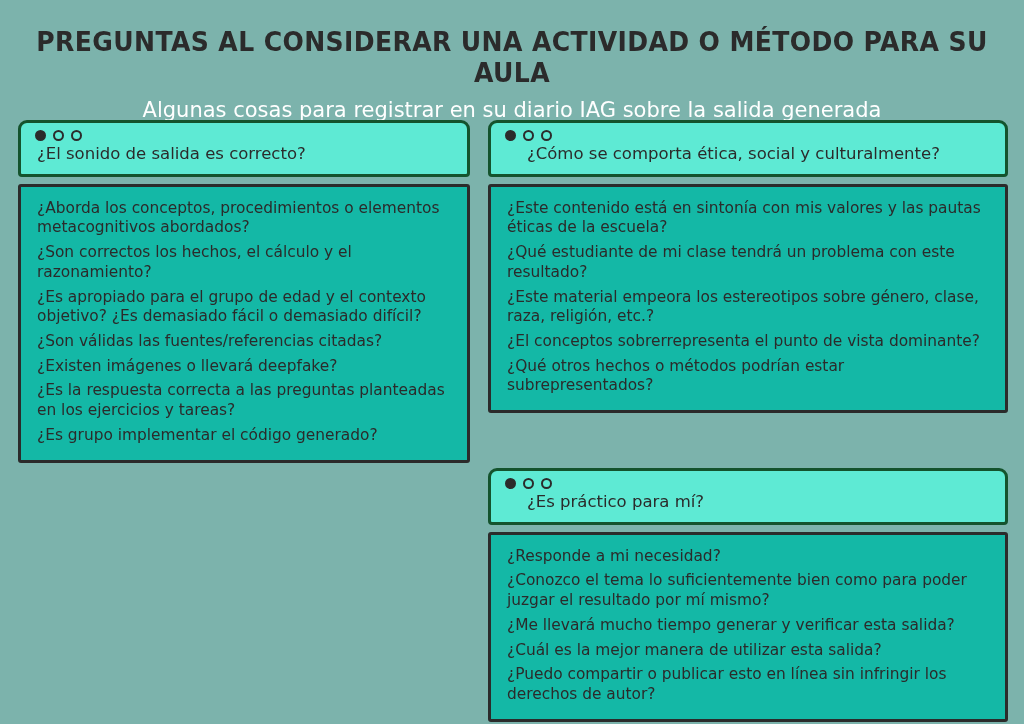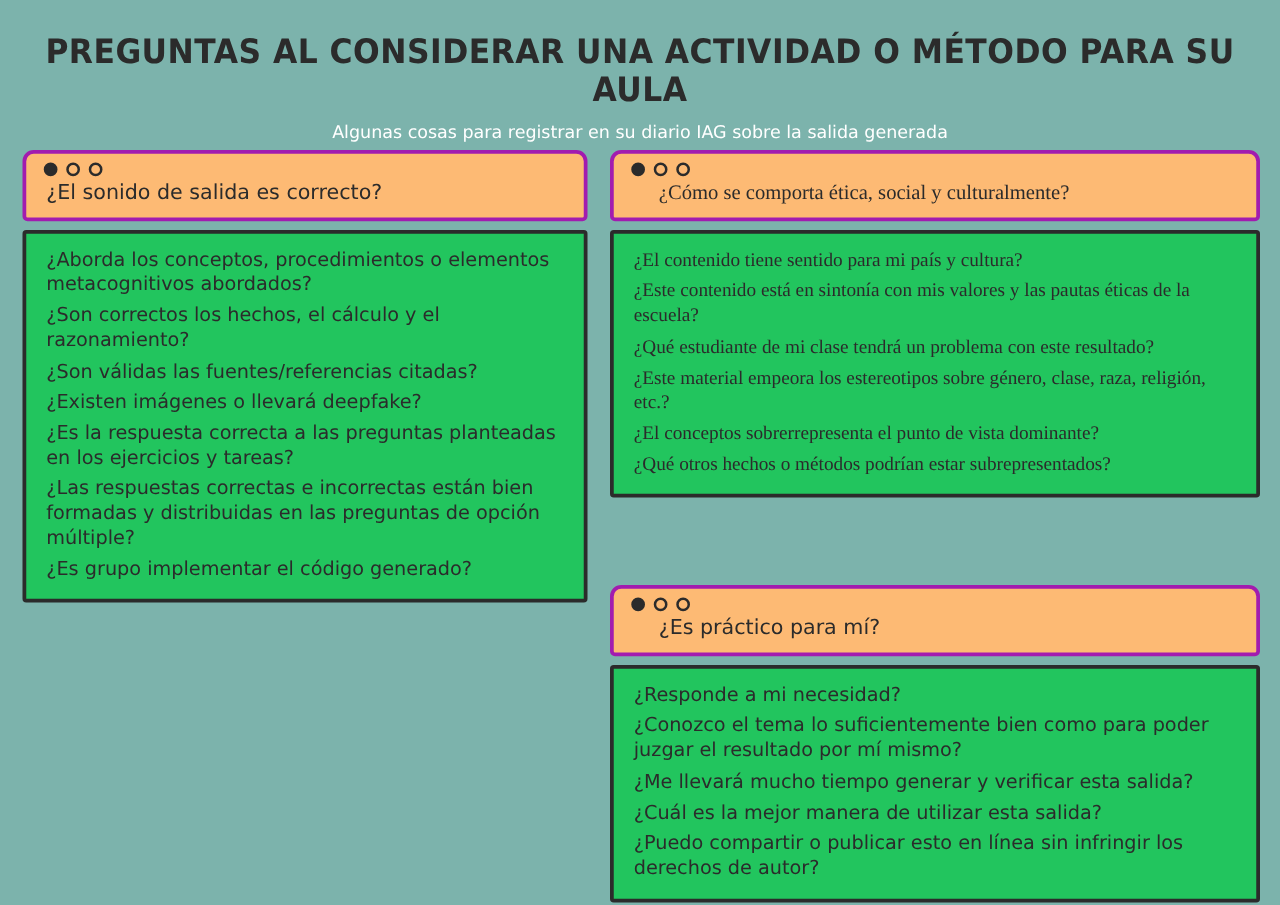--- a/index.html
+++ b/index.html
@@ -31,33 +31,33 @@
     font-weight: bold;
     font-size: 27px;
     letter-spacing: 0.4px;
     color: #2b2b2b;
     margin: 0;
     text-transform: uppercase;
     transform: scaleX(0.93);
   }
   .subtitle {
     margin: 10px 0 0 0;
-    font-size: 14px;
+    font-size: 21px;
     color: #ffffff;
     font-family: "DejaVu Sans", sans-serif;
   }
 
   
   .win {
     position: absolute;
     box-sizing: border-box;
   }
   .win-bar {
-    background: #fdba74;
-    border: 3px solid #a21caf;
+    background: #5eead4;
+    border: 3px solid #14532d;
     border-radius: 9px 9px 4px 4px;
     box-sizing: border-box;
     padding: 7px 14px 9px 14px;
     position: relative;
     z-index: 2;
   }
   .dots {
     display: flex;
     gap: 7px;
     align-items: center;
@@ -76,42 +76,42 @@
   .win-title {
     font-size: 16.5px;
     color: #2b2b2b;
     line-height: 1.25;
     padding-left: 2px;
   }
   .win-title.indent {
     padding-left: 22px;
   }
   .win-body {
-    background: #22c55e;
+    background: #14b8a6;
     border: 3px solid #2b2b2b;
     border-radius: 3px;
     box-sizing: border-box;
     padding: 12px 16px 14px 16px;
     position: relative;
     z-index: 1;
   }
   .q {
     font-size: 15.4px;
     line-height: 1.28;
     color: #2b2b2b;
     margin: 0 0 5px 0;
   }
   .q:last-child { margin-bottom: 0; }
 
   
   #win-sonido { left: 18px; top: 120px; width: 452px; }
   #win-sonido .win-bar { width: 452px; }
   #win-sonido .win-body { width: 452px; margin-top: 7px; }
 
-  #win-etica { left: 488px; top: 120px; width: 520px; font-family: Liberation Serif, serif; }
+  #win-etica { left: 488px; top: 120px; width: 520px; }
   #win-etica .win-bar { width: 520px; }
   #win-etica .win-body { width: 520px; margin-top: 7px; margin-left: 0px; }
 
   #win-practico { left: 488px; top: 468px; width: 520px; }
   #win-practico .win-bar { width: 520px; }
   #win-practico .win-body { width: 520px; margin-top: 7px; }
 </style>
 </head>
 <body>
 
@@ -127,39 +127,38 @@
       <div class="dots">
         <span class="dot filled"></span>
         <span class="dot"></span>
         <span class="dot"></span>
       </div>
       <div class="win-title">¿El sonido de salida es correcto?</div>
     </div>
     <div class="win-body">
       <p class="q">¿Aborda los conceptos, procedimientos o elementos metacognitivos abordados?</p>
       <p class="q">¿Son correctos los hechos, el cálculo y el razonamiento?</p>
+      <p class="q">¿Es apropiado para el grupo de edad y el contexto objetivo? ¿Es demasiado fácil o demasiado difícil?</p>
       <p class="q">¿Son válidas las fuentes/referencias citadas?</p>
       <p class="q">¿Existen imágenes o llevará deepfake?</p>
       <p class="q">¿Es la respuesta correcta a las preguntas planteadas en los ejercicios y tareas?</p>
-      <p class="q">¿Las respuestas correctas e incorrectas están bien formadas y distribuidas en las preguntas de opción múltiple?</p>
       <p class="q">¿Es grupo implementar el código generado?</p>
     </div>
   </div>
 
   <div class="win" id="win-etica">
     <div class="win-bar">
       <div class="dots">
         <span class="dot filled"></span>
         <span class="dot"></span>
         <span class="dot"></span>
       </div>
       <div class="win-title indent">¿Cómo se comporta ética, social y culturalmente?</div>
     </div>
     <div class="win-body">
-      <p class="q">¿El contenido tiene sentido para mi país y cultura?</p>
       <p class="q">¿Este contenido está en sintonía con mis valores y las pautas éticas de la escuela?</p>
       <p class="q">¿Qué estudiante de mi clase tendrá un problema con este resultado?</p>
       <p class="q">¿Este material empeora los estereotipos sobre género, clase, raza, religión, etc.?</p>
       <p class="q">¿El conceptos sobrerrepresenta el punto de vista dominante?</p>
       <p class="q">¿Qué otros hechos o métodos podrían estar subrepresentados?</p>
     </div>
   </div>
 
   <div class="win" id="win-practico">
     <div class="win-bar">

